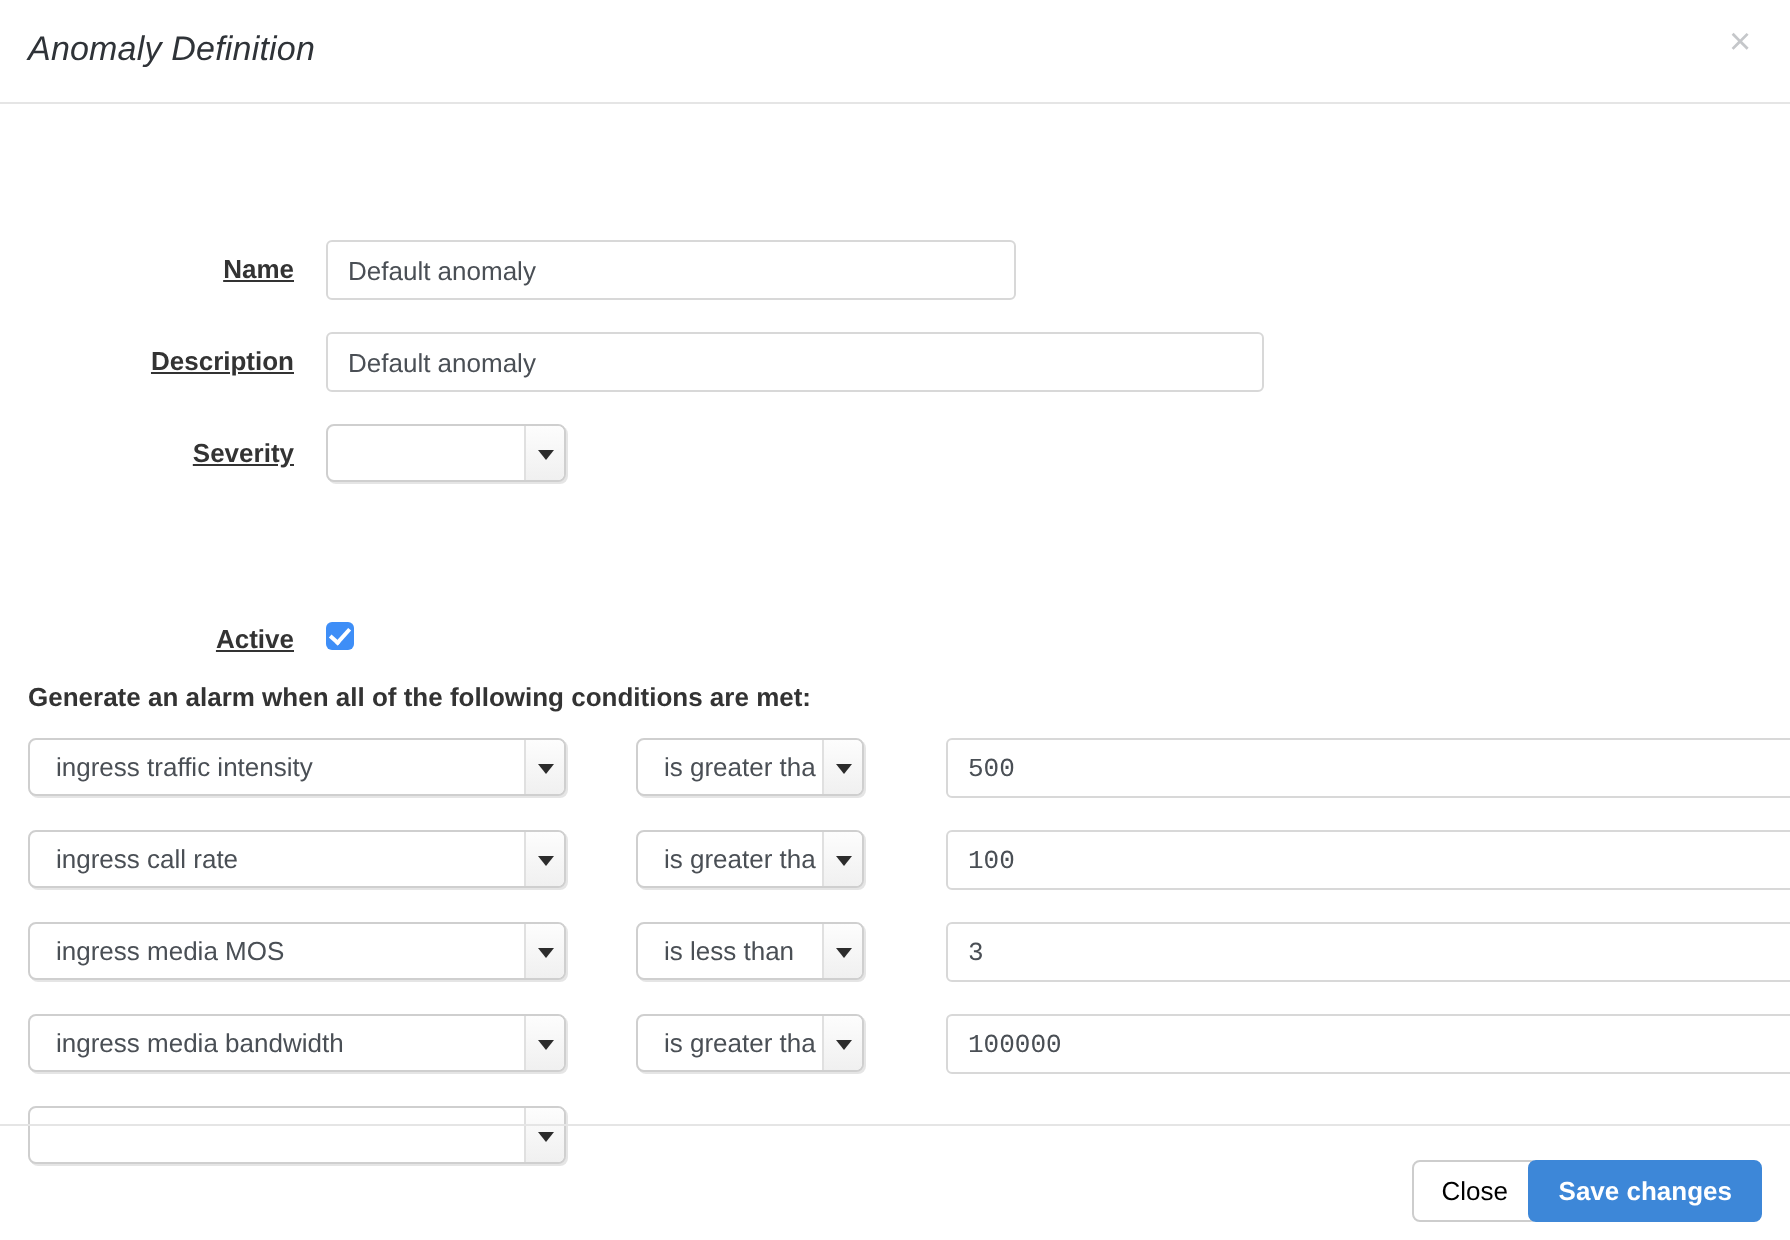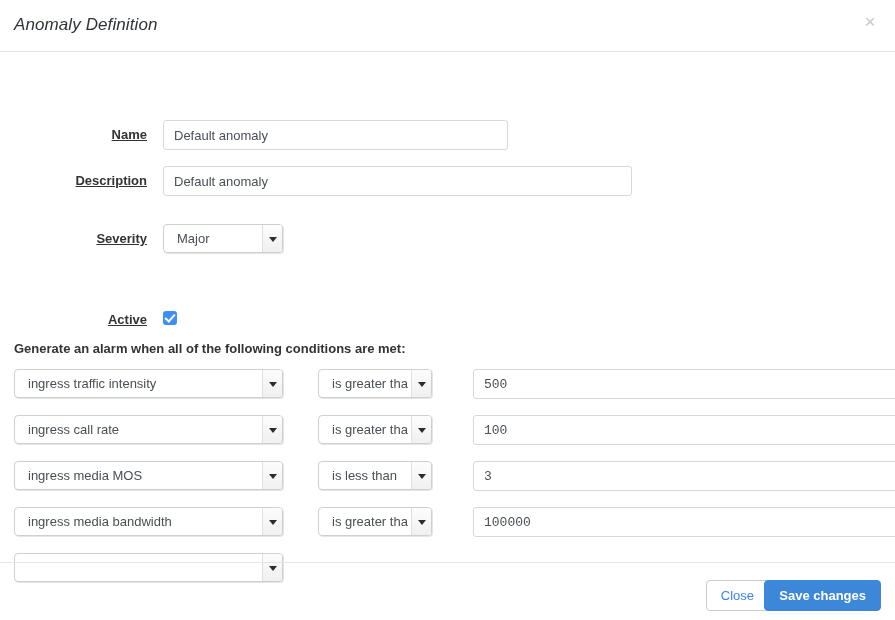--- a/index.html
+++ b/index.html
@@ -205,21 +205,21 @@
     font-size: 13px;
     font-family: "Liberation Sans", sans-serif;
     cursor: pointer;
     padding: 0 14px;
     line-height: 29px;
   }
   .btn-close {
     right: 126px;
     background: #ffffff;
     border: 1px solid #cdcdcd;
-    color: #3b82f6;
+    color: #000000;
   }
   .btn-save {
     right: 14px;
     background: #3d87d8;
     border: 1px solid #3d87d8;
     color: #ffffff;
     font-weight: bold;
   }
 </style>
 </head>
@@ -241,25 +241,24 @@
       </div>
     </div>
 
     <div class="form-row" style="top:114px;">
       <div class="form-label">Description</div>
       <div class="field-area">
         <input class="txt txt-desc" type="text" value="Default anomaly" style="">
       </div>
     </div>
 
-    <div class="form-row" style="top:160px;margin-top:12px;">
+    <div class="form-row" style="top:160px;">
       <div class="form-label">Severity</div>
       <div class="field-area">
         <div class="sel sel-sev">
-          <span class="sel-text">Major</span>
           <span class="sel-btn"></span>
         </div>
       </div>
     </div>
 
 
     <div class="form-row" style="top:253px;">
       <div class="form-label">Active</div>
       <button class="chk"></button>
     </div>

